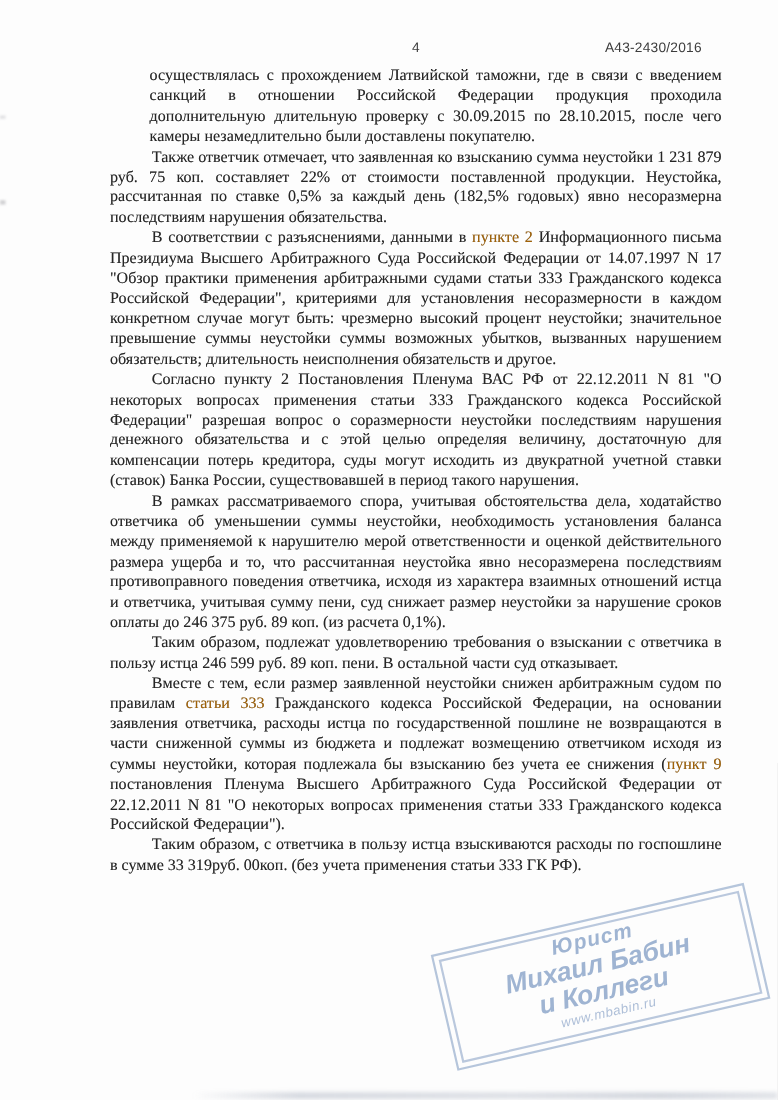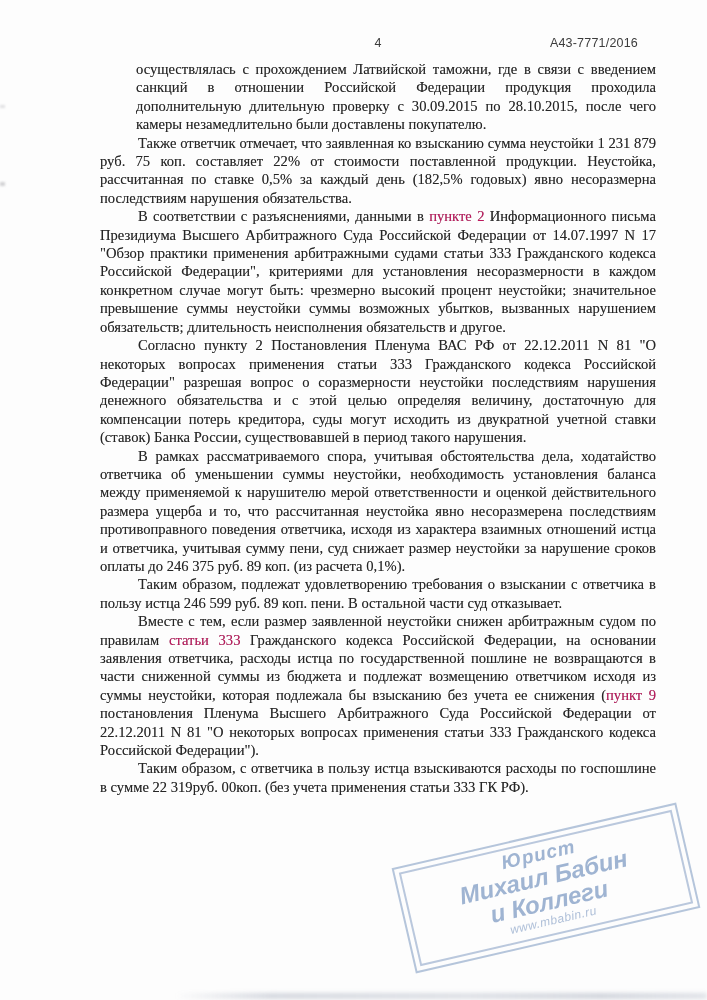--- a/index.html
+++ b/index.html
@@ -32,21 +32,21 @@
   .content p {
     margin:0;
     text-align:justify;
     text-indent:38px;
     font-size:14.6px;
     line-height:18.4px;
     color:#262626;
     text-shadow:0 0 .3px rgba(40,40,40,.45);
   }
   .content p.no-indent { text-indent:0;margin-left:36px; }
-  .content .link { color:#be185d; cursor:pointer; }
+  .content .link { color:#a16207; cursor:pointer; }
   
   .stamp {
     position:absolute; left:400px; top:834px;
     width:292px; height:108px;
     transform:rotate(-13deg);
     border:2px solid rgba(163,182,210,.8);
     padding:4px;
     box-sizing:border-box;
     z-index:1;
     background:rgba(255,255,255,0);
@@ -84,31 +84,31 @@
   .edge-smudge.s1 { top:182px; height:4px; }
   .edge-smudge.s2 { top:105px; background:rgba(60,60,70,.14); }
 </style>
 </head>
 <body>
 
 <div class="page">
 
   <div class="page-number">4</div>
 
-  <div class="case-number">А43-7771/2016</div>
+  <div class="case-number">А43-2430/2016</div>
 
   <div class="content">
       <p class="no-indent"><span>осуществлялась с прохождением Латвийской таможни, где в связи с введением санкций в отношении Российской Федерации продукция проходила дополнительную длительную проверку с 30.09.2015 по 28.10.2015, после чего камеры незамедлительно были доставлены покупателю.</span></p>
       <p><span>Также ответчик отмечает, что заявленная ко взысканию сумма неустойки 1 231 879 руб. 75 коп. составляет 22% от стоимости поставленной продукции. Неустойка, рассчитанная по ставке 0,5% за каждый день (182,5% годовых) явно несоразмерна последствиям нарушения обязательства.</span></p>
       <p><span>В соответствии с разъяснениями, данными в </span><span class="link">пункте 2</span><span> Информационного письма Президиума Высшего Арбитражного Суда Российской Федерации от 14.07.1997 N 17 "Обзор практики применения арбитражными судами статьи 333 Гражданского кодекса Российской Федерации", критериями для установления несоразмерности в каждом конкретном случае могут быть: чрезмерно высокий процент неустойки; значительное превышение суммы неустойки суммы возможных убытков, вызванных нарушением обязательств; длительность неисполнения обязательств и другое.</span></p>
       <p><span>Согласно пункту 2 Постановления Пленума ВАС РФ от 22.12.2011 N 81 "О некоторых вопросах применения статьи 333 Гражданского кодекса Российской Федерации" разрешая вопрос о соразмерности неустойки последствиям нарушения денежного обязательства и с этой целью определяя величину, достаточную для компенсации потерь кредитора, суды могут исходить из двукратной учетной ставки (ставок) Банка России, существовавшей в период такого нарушения.</span></p>
       <p><span>В рамках рассматриваемого спора, учитывая обстоятельства дела, ходатайство ответчика об уменьшении суммы неустойки, необходимость установления баланса между применяемой к нарушителю мерой ответственности и оценкой действительного размера ущерба и то, что рассчитанная неустойка явно несоразмерена последствиям противоправного поведения ответчика, исходя из характера взаимных отношений истца и ответчика, учитывая сумму пени, суд снижает размер неустойки за нарушение сроков оплаты до 246 375 руб. 89 коп. (из расчета 0,1%).</span></p>
       <p><span>Таким образом, подлежат удовлетворению требования о взыскании с ответчика в пользу истца 246 599 руб. 89 коп. пени. В остальной части суд отказывает.</span></p>
       <p><span>Вместе с тем, если размер заявленной неустойки снижен арбитражным судом по правилам </span><span class="link">статьи 333</span><span> Гражданского кодекса Российской Федерации, на основании заявления ответчика, расходы истца по государственной пошлине не возвращаются в части сниженной суммы из бюджета и подлежат возмещению ответчиком исходя из суммы неустойки, которая подлежала бы взысканию без учета ее снижения (</span><span class="link">пункт 9</span><span> постановления Пленума Высшего Арбитражного Суда Российской Федерации от 22.12.2011 N 81 "О некоторых вопросах применения статьи 333 Гражданского кодекса Российской Федерации").</span></p>
-      <p><span>Таким образом, с ответчика в пользу истца взыскиваются расходы по госпошлине в сумме 22 319руб. 00коп. (без учета применения статьи 333 ГК РФ).</span></p>
+      <p><span>Таким образом, с ответчика в пользу истца взыскиваются расходы по госпошлине в сумме 33 319руб. 00коп. (без учета применения статьи 333 ГК РФ).</span></p>
     </div>
 
   <div class="stamp">
     <div class="stamp-inner">
       <div class="stamp-l1">Юрист</div>
       <div class="stamp-l2">Михаил Бабин</div>
       <div class="stamp-l3">и Коллеги</div>
       <div class="stamp-url">www.mbabin.ru</div>
     </div>
   </div>

